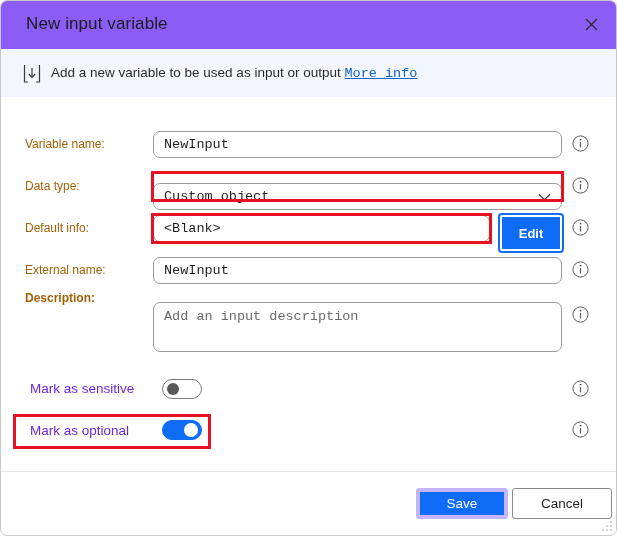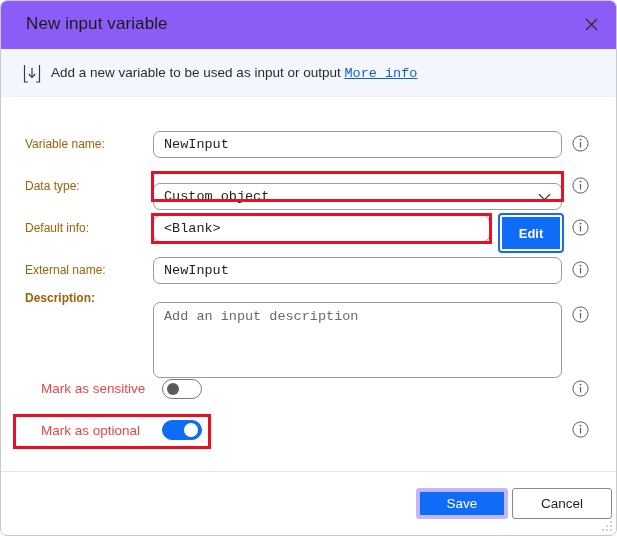--- a/index.html
+++ b/index.html
@@ -205,23 +205,23 @@
     right: 3px;
     top: 50%;
     transform: translateY(-50%);
     width: 14px;
     height: 14px;
     border-radius: 50%;
     background: #ffffff;
   }
   .toggle-label {
     position: absolute;
-    left: 40px;
+    left: 29px;
     font-size: 13.5px;
-    color: #ef4444;
+    color: #6d28d9;
     white-space: nowrap;
   }
 
   
   .footer-divider {
     position: absolute;
     left: 0;
     top: 470px;
     width: 100%;
     height: 1px;
@@ -334,21 +334,21 @@
     <div class="field" style="top:160px; width:409px; height:27px;">
       <span class="value">NewInput</span>
     </div>
     <svg class="info-icon" style="top:164px;" viewBox="0 0 17 17">
       <circle cx="8.5" cy="8.5" r="7.6" fill="none" stroke="#5a5a5a" stroke-width="1"></circle>
       <circle cx="8.5" cy="4.6" r="0.95" fill="#5a5a5a"></circle>
       <line x1="8.5" y1="7" x2="8.5" y2="12.4" stroke="#5a5a5a" stroke-width="1.2"></line>
     </svg>
 
     <div class="row-label" style="top:194px;font-weight:bold;">Description:</div>
-    <div class="field textarea-field" style="top:205px; width:409px; height:76px;">
+    <div class="field textarea-field" style="top:205px; width:409px; height:50px;">
       <span class="value">Add an input description</span>
     </div>
     <svg class="info-icon" style="top:209px;" viewBox="0 0 17 17">
       <circle cx="8.5" cy="8.5" r="7.6" fill="none" stroke="#5a5a5a" stroke-width="1"></circle>
       <circle cx="8.5" cy="4.6" r="0.95" fill="#5a5a5a"></circle>
       <line x1="8.5" y1="7" x2="8.5" y2="12.4" stroke="#5a5a5a" stroke-width="1.2"></line>
     </svg>
 
     <div class="toggle-label" style="top:284px;">Mark as sensitive</div>
     <div class="toggle off" style="top:282px;">

